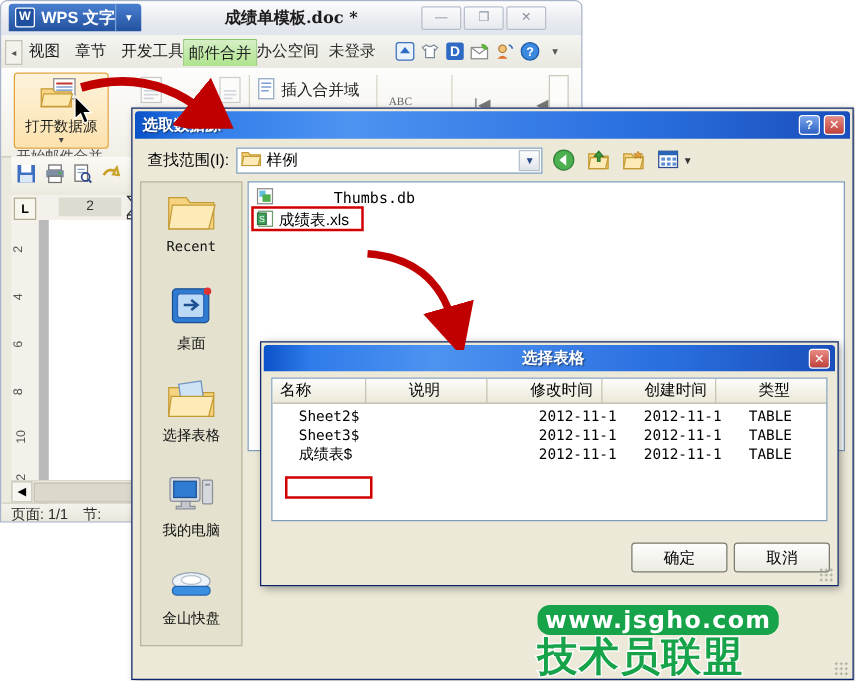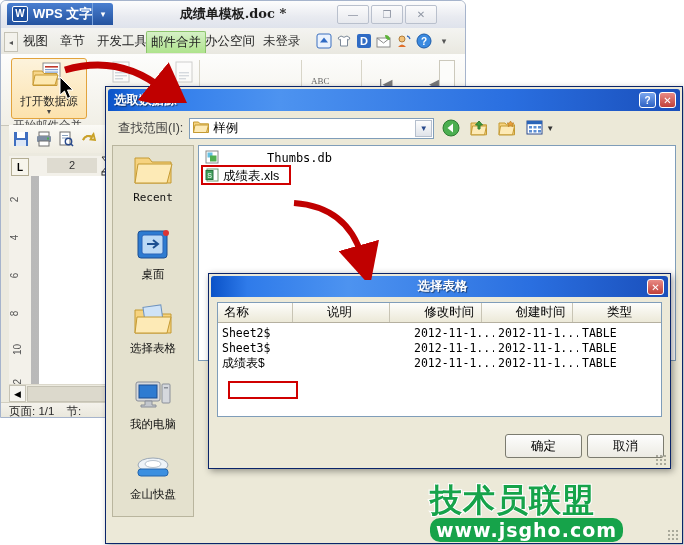--- a/index.html
+++ b/index.html
@@ -197,21 +197,21 @@
     display:flex;align-items:center;justify-content:center;
     font-size:10px;font-weight:bold;color:#fff;
   }
   #src-help{right:24px;background:linear-gradient(#7ba7ef,#2d61c3);}
   #src-close{right:4px;background:linear-gradient(#e98b85,#c0403a);}
 
   #lookin-row{
     position:absolute;left:4px;top:26px;right:4px;height:30px;
     display:flex;align-items:center;gap:6px;
   }
-  #lookin-label{font-size:12.5px;color:#404040;padding-left:8px;white-space:nowrap;}
+  #lookin-label{font-size:12.5px;color:#000000;padding-left:8px;white-space:nowrap;}
   #lookin-combo{
     width:245px;height:21px;background:#fff;border:1px solid #7f9db9;
     display:flex;align-items:center;box-sizing:border-box;position:relative;
   }
   #lookin-combo .folder{margin:0 4px 0 3px;}
   #lookin-combo .val{font-size:12.5px;}
   #lookin-combo .arrow{
     position:absolute;right:1px;top:1px;width:17px;height:17px;
     background:linear-gradient(#fdfdfd,#dfe3ea);
     border:1px solid #b5bfcd;box-sizing:border-box;
@@ -284,21 +284,21 @@
     background:linear-gradient(#fdfdfb,#ece9d8);
     border-bottom:1px solid #b5b0a0;
     gap:28px;
   }
   #tbl-head .th{
     font-size:12.5px;color:#000;padding-left:6px;line-height:18px;
     border-right:1px solid #c8c4b4;box-sizing:border-box;
   }
   .tr{display:flex;height:15px;}
   .tr .td{
-    font-size:11.5px;line-height:15px;padding-left:4px;box-sizing:border-box;
+    font-size:11.5px;line-height:15px;padding-left:21px;box-sizing:border-box;
     font-family:"DejaVu Sans Mono","Liberation Mono",monospace;
     white-space:nowrap;overflow:hidden;
   }
   .tr .td.cn{font-family:"Liberation Sans",sans-serif;font-size:12px;}
   #row-hl{
     position:absolute;left:10px;top:78px;width:70px;height:18px;
     border:2px solid #d00000;box-sizing:border-box;
   }
   #btn-ok{right:88px;top:160px;}
   #btn-cancel-tbl{right:6px;top:160px;}
@@ -434,20 +434,31 @@
           <rect x="10" y="15" width="10" height="1.4" fill="#aab4c2"></rect>
           <rect x="10" y="18" width="7" height="1.4" fill="#aab4c2"></rect>
         </svg>
       </span>
     </div>
 
     <div id="group-label">开始邮件合并</div>
 
     <div class="ribbon-sep" style="left:198px"></div>
 
+    <div id="insert-field">
+      <span>
+        <svg width="15" height="18" viewBox="0 0 15 18">
+          <rect x="1" y="1" width="12" height="16" fill="#fff" stroke="#8fa7c4"></rect>
+          <rect x="3" y="4" width="8" height="1.2" fill="#7f9fd0"></rect>
+          <rect x="3" y="7" width="8" height="1.2" fill="#7f9fd0"></rect>
+          <rect x="3" y="10" width="6" height="1.2" fill="#7f9fd0"></rect>
+        </svg>
+      </span>
+      <span>插入合并域</span>
+    </div>
 
     <div class="ribbon-sep" style="left:300px"></div>
     <div id="abc-box">ABC</div>
     <div class="ribbon-sep" style="left:360px"></div>
     <div class="nav-glyph" style="left:378px">|◀</div>
     <div class="nav-glyph" style="left:428px">◀</div>
     <div class="ribbon-sep" style="left:448px"></div>
     <div id="ribbon-right-box"></div>
   </div>
 
@@ -715,15 +726,15 @@
 <svg id="arrow-2" width="110" height="85" viewBox="0 0 110 85">
   <defs>
     <marker id="ah2" markerWidth="7" markerHeight="7" refX="2" refY="3.5" orient="auto">
       <path d="M0 0 L7 3.5 L0 7 Z" fill="#c00000"></path>
     </marker>
   </defs>
   <path d="M4 8 Q58 12 72 62" stroke="#c00000" stroke-width="6" fill="none" marker-end="url(#ah2)"></path>
 </svg>
 
 <div id="watermark">
+  <div id="wm-bot">www.jsgho.com</div>
   <div id="wm-top">技术员联盟</div>
-  <div id="wm-bot">www.jsgho.com</div>
 </div>
 
 </body></html>

